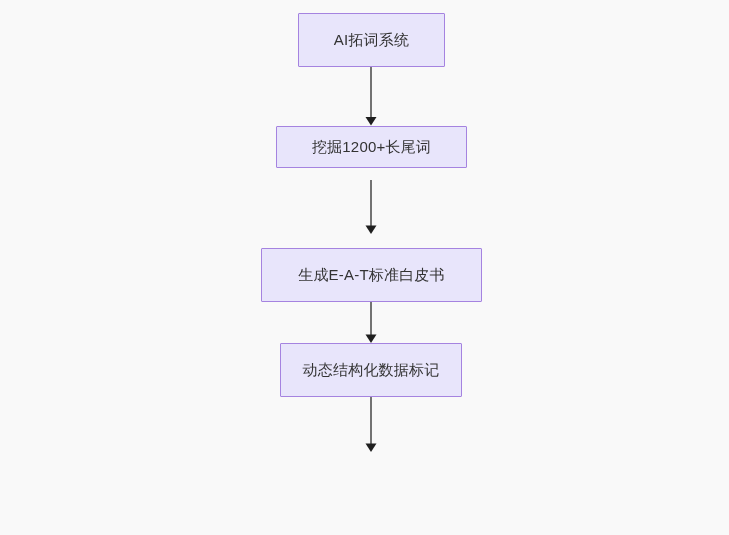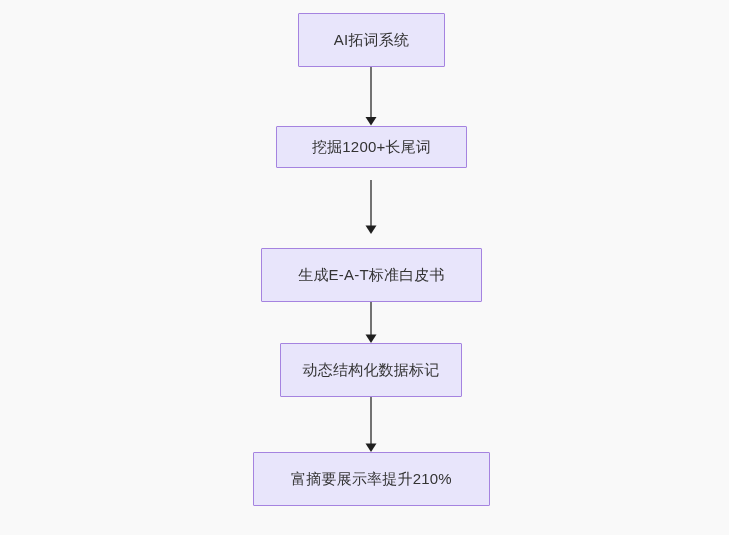--- a/index.html
+++ b/index.html
@@ -89,17 +89,14 @@
   </div>
 
   <div class="node" id="node-n3" style="left: 261px; top: 248px; width: 221px; height: 54px;">
     <span class="node-label">生成E-A-T标准白皮书</span>
   </div>
 
   <div class="node" id="node-n4" style="left: 264px; top: 343px; width: 182px; height: 54px; margin-left: 16px;">
     <span class="node-label">动态结构化数据标记</span>
   </div>
 
-  <div class="node" id="node-n5" style="left: 253px; top: 452px; width: 237px; height: 54px;">
-    <span class="node-label">富摘要展示率提升210%</span>
-  </div>
 
 </div>
 
 </body></html>

